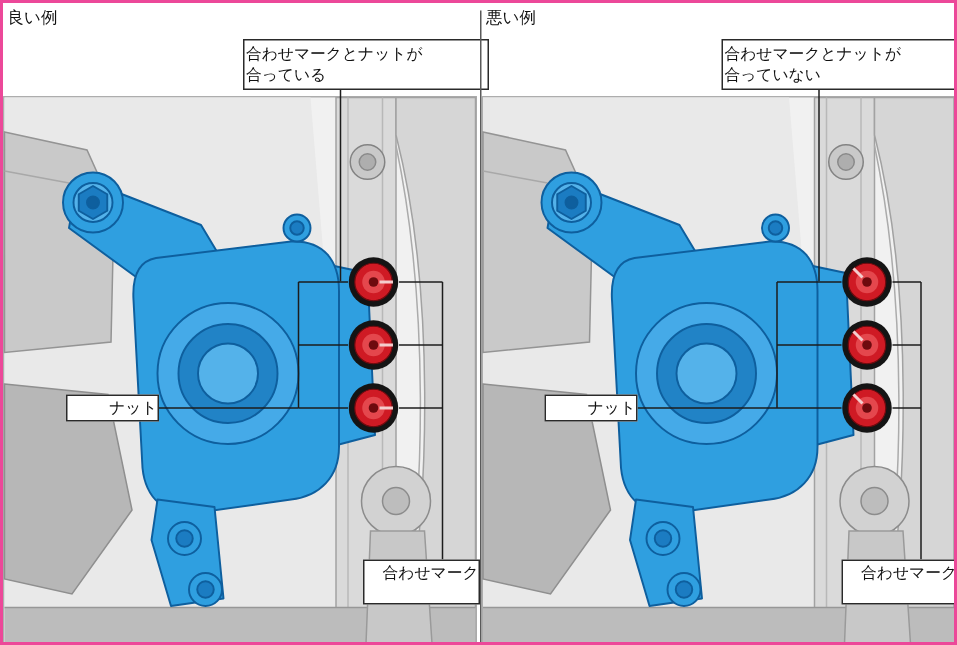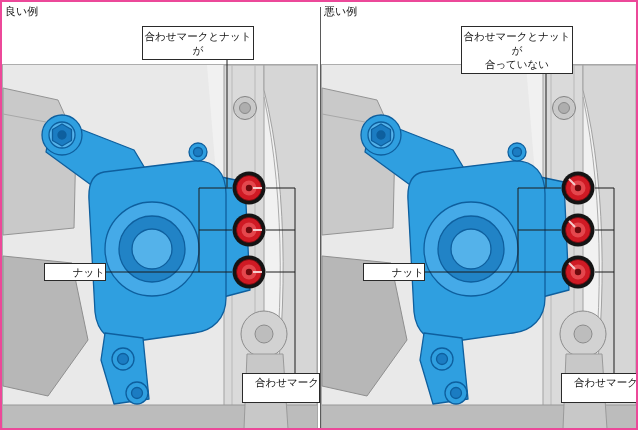--- a/index.html
+++ b/index.html
@@ -22,23 +22,23 @@
     position:absolute; left:318px; top:5px;
     width:1px; height:423px; background:#5a5a5a;
   }
   svg.illus { position:absolute; left:0; top:0; display:block; }
   .panel-title {
     position:absolute; left:3px; top:3px;
     font-size:11px; line-height:13px; color:#111;
     white-space:nowrap;
   }
   .callout {
-    position:absolute; left:140px; top:24px; width:112px;
+    position:absolute; left:160px; top:24px; width:164px;
     border:1px solid #2a2a2a; background:#ffffff;
-    font-size:10.5px; line-height:14px; text-align:center;
+    font-size:10.5px; line-height:14px; text-align:left;
     padding:2px 1px;
   }
   .label-box {
     position:absolute;
     border:1px solid #2a2a2a; background:#ffffff;
     font-size:10.5px; line-height:16px; text-align:right;
     white-space:nowrap;
   }
   .nut-label  { left:42px;  top:261px; width:62px; height:18px; }
   .mark-label { left:240px; top:371px; width:78px; height:30px; }
@@ -124,20 +124,21 @@
         <line x1="104" y1="270" x2="197" y2="270"></line>
         <line x1="293" y1="186" x2="293" y2="371"></line>
         <line x1="264" y1="186" x2="293" y2="186"></line>
         <line x1="264" y1="228" x2="293" y2="228"></line>
         <line x1="264" y1="270" x2="293" y2="270"></line>
       </g>
     </svg>
     <div class="panel-title">良い例</div>
     <div class="callout">
       <div>合わせマークとナットが</div>
+      <div>合っている</div>
     </div>
     <div class="label-box nut-label">ナット</div>
     <div class="label-box mark-label">合わせマーク</div>
   </div>
 
   <div class="panel right">
     <svg class="illus" width="319" height="430" viewBox="0 0 319 430">
       <g>
         <rect x="0.5" y="62.5" width="315" height="365" fill="#f1f1f1" stroke="#adadad"></rect>
         <path d="M1,63 L205,63 L235,427 L1,427 Z" fill="#e9e9e9"></path>

